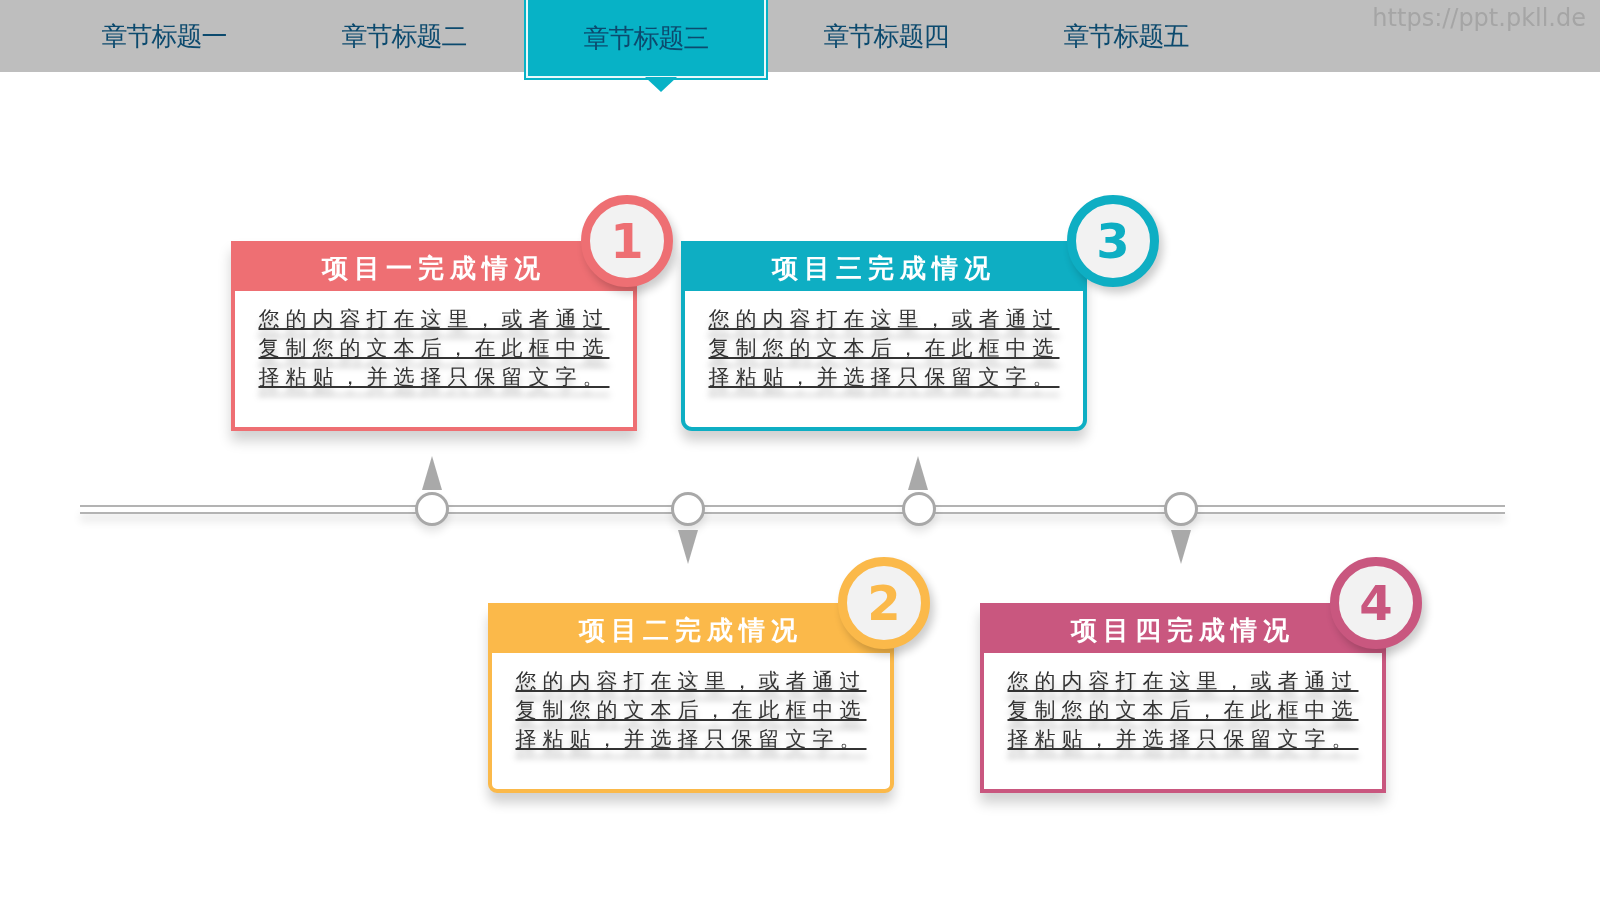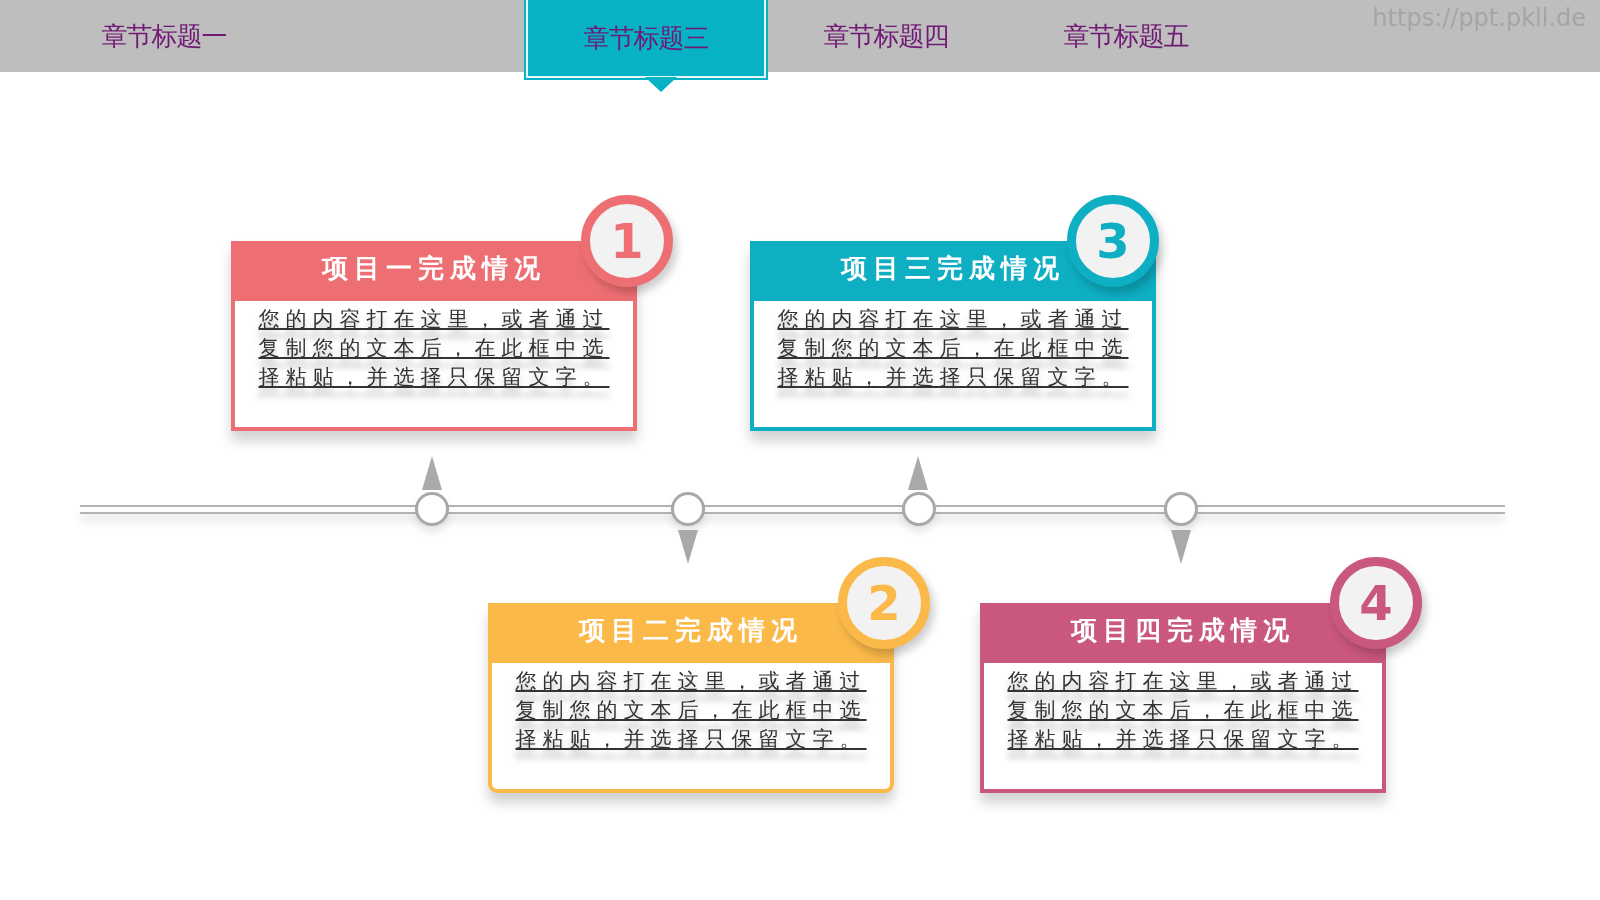--- a/index.html
+++ b/index.html
@@ -1,42 +1,43 @@
 <!DOCTYPE html>
 <html><head>
 <meta charset="utf-8">
 <style>
   * { box-sizing: border-box; margin: 0; padding: 0; }
   html, body { width: 1600px; height: 900px; overflow: hidden; background: #ffffff; }
   body { position: relative; font-family: "DejaVu Sans", sans-serif; }
 
   
   .navbar { position: absolute; left: 0; top: 0; width: 1600px; height: 72px; background: #bebebe; }
-  .nav-item { position: absolute; top: 0; height: 72px; line-height: 72px; color: #701a75; font-size: 26px; text-align: center; width: 240px; cursor: pointer; letter-spacing: -1px; }
+  .nav-item { position: absolute; top: 0; height: 72px; line-height: 72px; color: #0c4a6e; font-size: 26px; text-align: center; width: 240px; cursor: pointer; letter-spacing: -1px; }
   .nav-item.active { background: #07b2c6; top: -2px; height: 80px; line-height: 76px; border: 2px solid #e9f9fb; box-shadow: 0 0 0 2px #07b2c6; z-index: 2; }
   .nav-pointer { position: absolute; left: 645px; top: 77px; width: 0; height: 0; border-left: 16px solid transparent; border-right: 16px solid transparent; border-top: 15px solid #07b2c6; z-index: 3; }
   .watermark { position: absolute; right: 14px; top: 4px; font-size: 24px; color: #a5a5a5; font-family: "DejaVu Sans", sans-serif; letter-spacing: 0px; text-align: center; }
 
   
   .timeline { position: absolute; left: 80px; top: 505px; width: 1425px; height: 9px; border-top: 2px solid #b3b3b3; border-bottom: 2px solid #b3b3b3; box-shadow: 0 8px 8px rgba(0,0,0,0.08); }
   .node { position: absolute; width: 34px; height: 34px; border: 3px solid #a8a8a8; border-radius: 50%; background: #fff; top: 492px; box-shadow: 0 6px 8px rgba(0,0,0,0.1); }
   .arrow-up { position: absolute; width: 0; height: 0; border-left: 10px solid transparent; border-right: 10px solid transparent; border-bottom: 34px solid #a9a9a9; }
   .arrow-down { position: absolute; width: 0; height: 0; border-left: 10px solid transparent; border-right: 10px solid transparent; border-top: 34px solid #a9a9a9; }
 
   
   .card { position: absolute; width: 406px; height: 190px; background: #fff; border: 4px solid #000; box-shadow: 0 10px 12px rgba(0,0,0,0.18); }
-  .card-header { position: absolute; left: -4px; top: -4px; width: 406px; height: 60px; color: #fff; font-weight: bold; font-size: 26px; line-height: 54px; text-align: center; letter-spacing: 6px; font-family: "DejaVu Serif", serif; }
+  .card-header { position: absolute; left: -4px; top: -4px; width: 406px; height: 50px; color: #fff; font-weight: bold; font-size: 26px; line-height: 54px; text-align: center; letter-spacing: 6px; font-family: "DejaVu Serif", serif; }
   .card-body { position: absolute; left: 16px; right: 16px; top: 60px; font-size: 21px; line-height: 29px; color: #333; text-align: center; letter-spacing: 6px; text-shadow: 0 8px 6px rgba(0,0,0,0.25); font-family: "DejaVu Serif", serif; text-decoration: underline; }
   .badge { position: absolute; width: 92px; height: 92px; border-radius: 50%; background: #f2f2f2; border: 9px solid #000; box-shadow: 4px 6px 8px rgba(0,0,0,0.2); font-family: "DejaVu Sans", sans-serif; font-weight: bold; font-size: 48px; line-height: 74px; text-align: center; }
 </style>
 </head>
 <body>
 
 <div class="navbar">
   <div class="nav-item" style="left:44px;">章节标题一</div>
+  <div class="nav-item" style="left:284px;">章节标题二</div>
   <div class="nav-item active" style="left:526px;">章节标题三</div>
   <div class="nav-item" style="left:1006px;">章节标题五</div>
   <div class="nav-item" style="left:766px;">章节标题四</div>
   <div class="watermark">https://ppt.pkll.de</div>
 </div>
 <div class="nav-pointer"></div>
 
 <div class="timeline"></div>
 
 <div class="arrow-up" style="left:422px; top:456px;"></div>
@@ -50,21 +51,21 @@
 
 <div class="node" style="left:1164px;"></div>
 <div class="arrow-down" style="left:1171px; top:530px;"></div>
 
 <div class="card" style="left:231px; top:241px; border-color:#ee6f73;">
   <div class="card-header" style="background:#ee6f73;">项目一完成情况</div>
   <div class="card-body">您的内容打在这里，或者通过复制您的文本后，在此框中选择粘贴，并选择只保留文字。</div>
 </div>
 <div class="badge" style="left:581px; top:195px; border-color:#ee6f73; color:#ee6f73;">1</div>
 
-<div class="card" style="left:750px; top:241px; border-color:#0eaec3;">
+<div class="card" style="left:681px; top:241px; border-color:#0eaec3;border-radius:11px;">
   <div class="card-header" style="background:#0eaec3;">项目三完成情况</div>
   <div class="card-body">您的内容打在这里，或者通过复制您的文本后，在此框中选择粘贴，并选择只保留文字。</div>
 </div>
 <div class="badge" style="left:1067px; top:195px; border-color:#0eaec3; color:#0eaec3;">3</div>
 
 <div class="card" style="left:488px; top:603px; border-color:#fbb94a;border-radius:9px;">
   <div class="card-header" style="background:#fbb94a;">项目二完成情况</div>
   <div class="card-body">您的内容打在这里，或者通过复制您的文本后，在此框中选择粘贴，并选择只保留文字。</div>
 </div>
 <div class="badge" style="left:838px; top:557px; border-color:#fbb94a; color:#fbb94a;">2</div>

